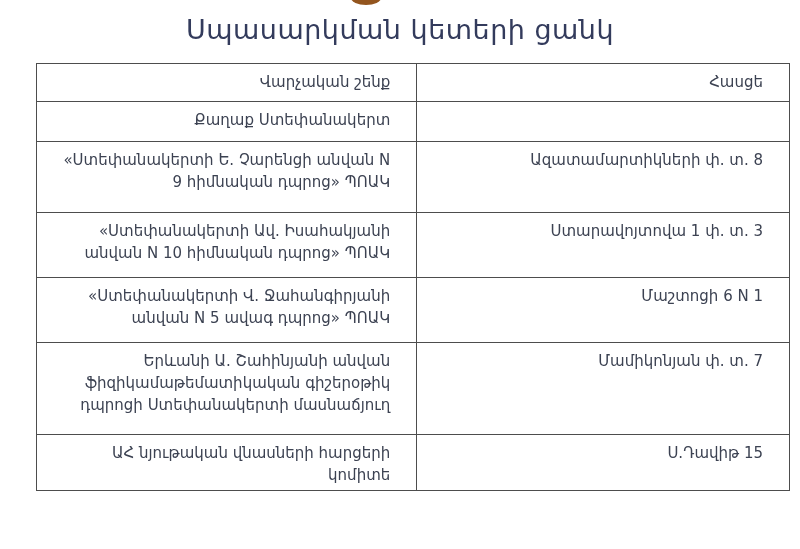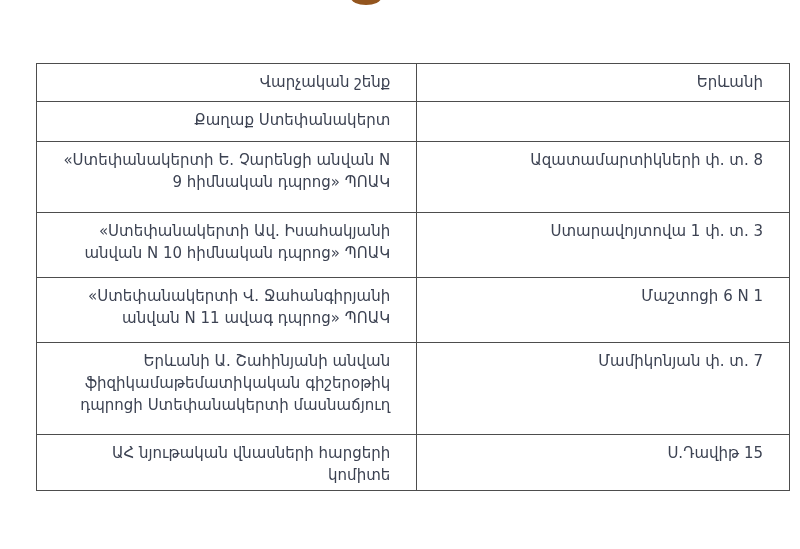--- a/index.html
+++ b/index.html
@@ -63,47 +63,48 @@
   tr.h-r6     { height: 63px; }
   tr.h-r7     { height: 41px; }
 </style>
 </head>
 <body>
 
 <div class="page">
 
   <div class="logo-fragment"></div>
 
+  <h1 class="page-title">Սպասարկման կետերի ցանկ</h1>
 
   <table class="service-table">
     <colgroup>
       <col class="c-left">
       <col class="c-right">
     </colgroup>
     <thead>
       <tr class="h-header">
         <th>Վարչական շենք</th>
-        <th>Երևանի</th>
+        <th>Հասցե</th>
       </tr>
     </thead>
     <tbody>
       <tr class="h-sub">
         <td>Քաղաք Ստեփանակերտ</td>
         <td></td>
       </tr>
       <tr class="h-r2">
         <td>«Ստեփանակերտի Ե. Չարենցի անվան N 9 հիմնական դպրոց» ՊՈԱԿ</td>
         <td>Ազատամարտիկների փ. տ. 8</td>
       </tr>
       <tr class="h-r3">
         <td>«Ստեփանակերտի Ավ. Իսահակյանի անվան N 10 հիմնական դպրոց» ՊՈԱԿ</td>
         <td>Ստարավոյտովա 1 փ. տ. 3</td>
       </tr>
       <tr class="h-r4">
-        <td>«Ստեփանակերտի Վ. Ջահանգիրյանի անվան N 11 ավագ դպրոց» ՊՈԱԿ</td>
+        <td>«Ստեփանակերտի Վ. Ջահանգիրյանի անվան N 5 ավագ դպրոց» ՊՈԱԿ</td>
         <td>Մաշտոցի 6 N 1</td>
       </tr>
       <tr class="h-r5">
         <td>Երևանի Ա. Շահինյանի անվան ֆիզիկամաթեմատիկական գիշերօթիկ դպրոցի Ստեփանակերտի մասնաճյուղ</td>
         <td>Մամիկոնյան փ. տ. 7</td>
       </tr>
       <tr class="h-r7">
         <td>ԱՀ նյութական վնասների հարցերի կոմիտե</td>
         <td>Ս.Դավիթ 15</td>
       </tr>

